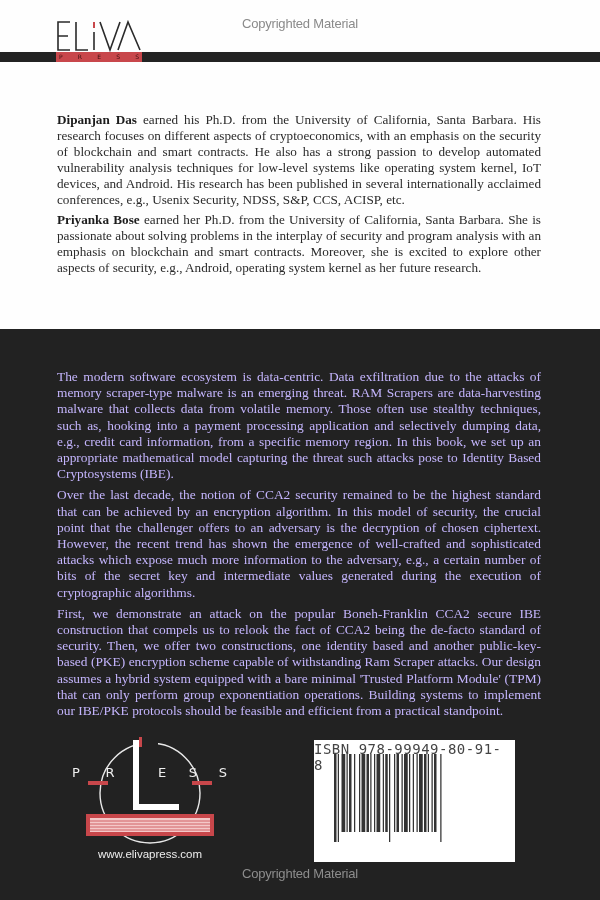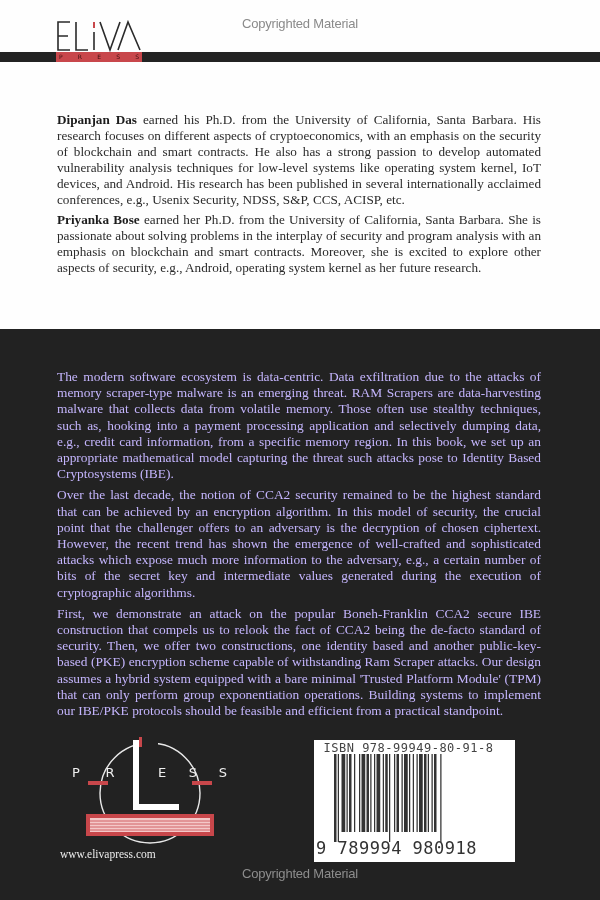--- a/index.html
+++ b/index.html
@@ -11,23 +11,23 @@
   .logo-press span { font-family:"DejaVu Sans", sans-serif; font-size:6px; color:#3a1010; line-height:10px; }
   .watermark { position:absolute; font-family:"Liberation Sans", sans-serif; font-weight:normal; font-size:13px; color:#8a8a8a; letter-spacing:-0.2px; }
   .wm-top { left:242px; top:16px; }
   .wm-bottom { left:242px; top:866px; color:#8d8d8d; }
   .bio { position:absolute; left:57px; top:112px; width:484px; font-size:13.2px; line-height:16px; color:#2a2a2a; text-align:justify; }
   .bio p { margin:0 0 4px 0; }
   .bio b { font-weight:bold; color:#1c1c1c; }
   .blurb { position:absolute; left:57px; top:369px; width:484px; font-size:13.4px; line-height:16.2px; color:#c4b5fd; text-align:justify; }
   .blurb p { margin:0 0 5px 0; }
   .press-logo { position:absolute; left:70px; top:735px; width:160px; height:130px; }
-  .press-url { position:absolute; left:60px; top:848px; width:180px; text-align:left; font-family:Liberation Serif, serif; font-size:11.5px; color:#ededed; }
+  .press-url { position:absolute; left:60px; top:848px; width:180px; text-align:center; font-family:Liberation Sans, sans-serif; font-size:11.5px; color:#ededed; }
   .barcode { position:absolute; left:314px; top:740px; width:201px; height:122px; background:#ffffff; }
-  .isbn-top { position:absolute; left:0; top:1px; width:100%; text-align:center; padding-right:12px; box-sizing:border-box; font-family:"DejaVu Sans Mono", monospace; font-size:12px; color:#444; letter-spacing:0.5px; }
+  .isbn-top { position:absolute; left:0; top:1px; width:100%; text-align:left; padding-right:12px; box-sizing:border-box; font-family:"DejaVu Sans Mono", monospace; font-size:14px; color:#444; letter-spacing:0.5px; }
   .isbn-bottom { position:absolute; left:2px; top:98px; font-family:"DejaVu Sans Mono", monospace; font-size:17px; color:#333; white-space:pre; letter-spacing:0.5px; }
   .bars { position:absolute; left:20px; top:14px; width:170px; height:100px; }
 </style>
 </head>
 <body>
 
 <div class="top"></div>
 <div class="hdr-bar"></div>
 
 <svg class="logo-word" viewBox="0 0 86 32">
@@ -113,16 +113,15 @@
       <rect x="75" y="0" width="1.25" height="78" fill="#333"></rect>
       <rect x="78.75" y="0" width="1.25" height="78" fill="#333"></rect>
       <rect x="82.5" y="0" width="1.25" height="78" fill="#333"></rect>
       <rect x="85" y="0" width="3.75" height="78" fill="#333"></rect>
       <rect x="90" y="0" width="2.5" height="78" fill="#333"></rect>
       <rect x="93.75" y="0" width="1.25" height="78" fill="#333"></rect>
       <rect x="97.5" y="0" width="1.25" height="78" fill="#333"></rect>
       <rect x="100" y="0" width="2.5" height="78" fill="#333"></rect>
       <rect x="106.25" y="0" width="1.25" height="88" fill="#333"></rect>
     </svg>
-  <div class="isbn-bottom">9 789994 980918</div>
 </div>
 
 <div class="watermark wm-bottom">Copyrighted Material</div>
 
 </body></html>

